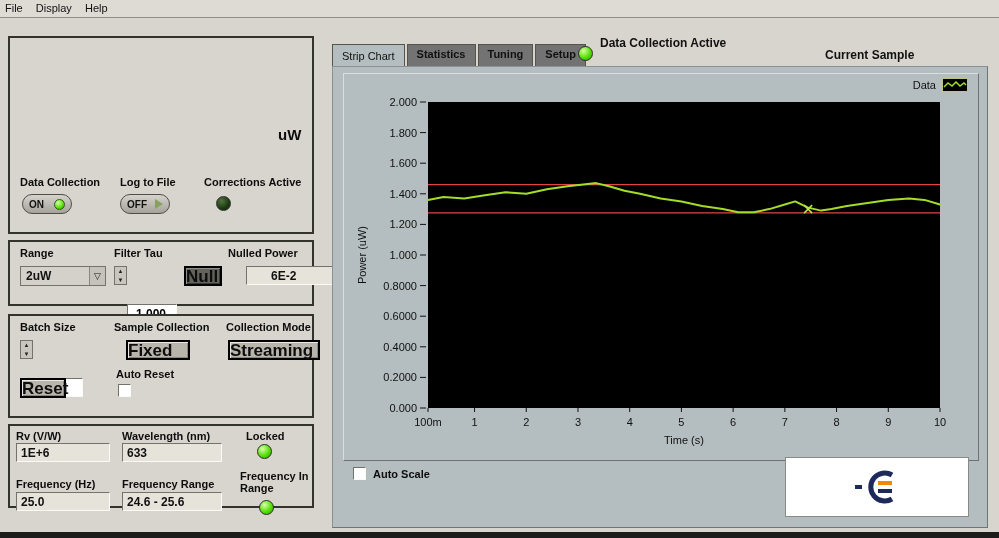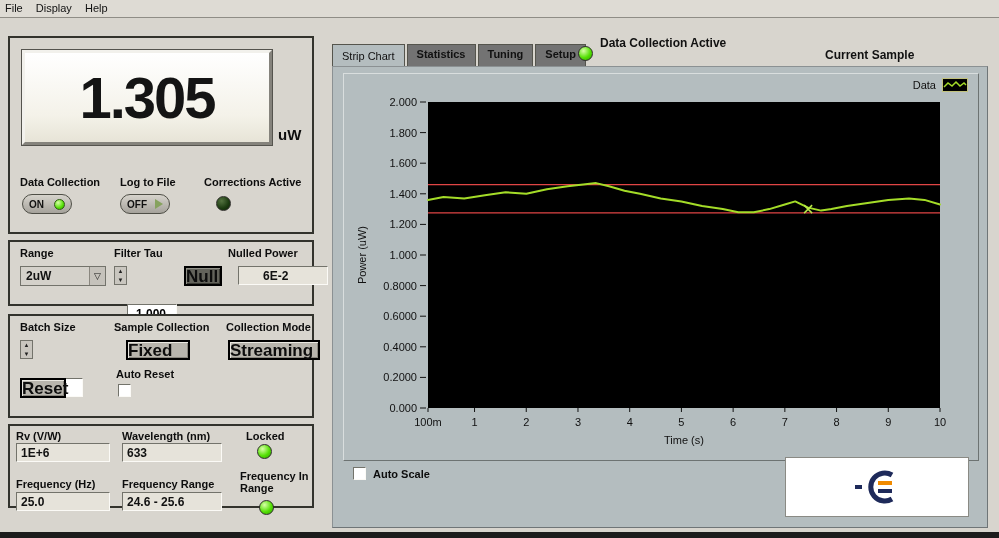--- a/index.html
+++ b/index.html
@@ -68,23 +68,20 @@
 </head>
 <body>
 
 <div id="menubar" class="abs">
   <span>File</span>
   <span>Display</span>
   <span>Help</span>
 </div>
 
 <div class="gbox" style="left:8px; top:36px; width:306px; height:198px;">
-  <div class="screen" style="left:12px; top:12px; width:250px; height:95px;">
-    <span class="bigval">1.305</span>
-  </div>
   <span class="lbl" style="left:268px; top:88px; font-size:15px;">uW</span>
 
   <span class="lbl" style="left:10px; top:138px;">Data Collection</span>
   <span class="lbl" style="left:110px; top:138px;">Log to File</span>
   <span class="lbl" style="left:194px; top:138px;">Corrections Active</span>
 
   <div class="toggle" style="left:12px; top:156px;">
     <span>ON</span>
     <span class="dotg"></span>
   </div>
@@ -106,21 +103,21 @@
   </div>
 
   <div class="spin" style="left:104px; top:24px;">
     <span>▲</span>
     <span>▼</span>
   </div>
   <input class="input" style="left: 117px; top: 24px; width: 50px;" type="text" value="1.000">
 
   <div class="btn dark" style="left:174px; top:24px; width:38px;">Null</div>
 
-  <div class="field" style="left:228px; top:24px; width:90px;padding-left:24px;">6E-2</div>
+  <div class="field" style="left:236px; top:24px; width:90px;padding-left:24px;">6E-2</div>
 </div>
 
 <div class="gbox" style="left:8px; top:314px; width:306px; height:104px;">
   <span class="lbl" style="left:10px; top:5px;">Batch Size</span>
   <span class="lbl" style="left:104px; top:5px;">Sample Collection</span>
   <span class="lbl" style="left:216px; top:5px;">Collection Mode</span>
 
   <div class="spin" style="left:10px; top:24px;">
     <span>▲</span>
     <span>▼</span>

